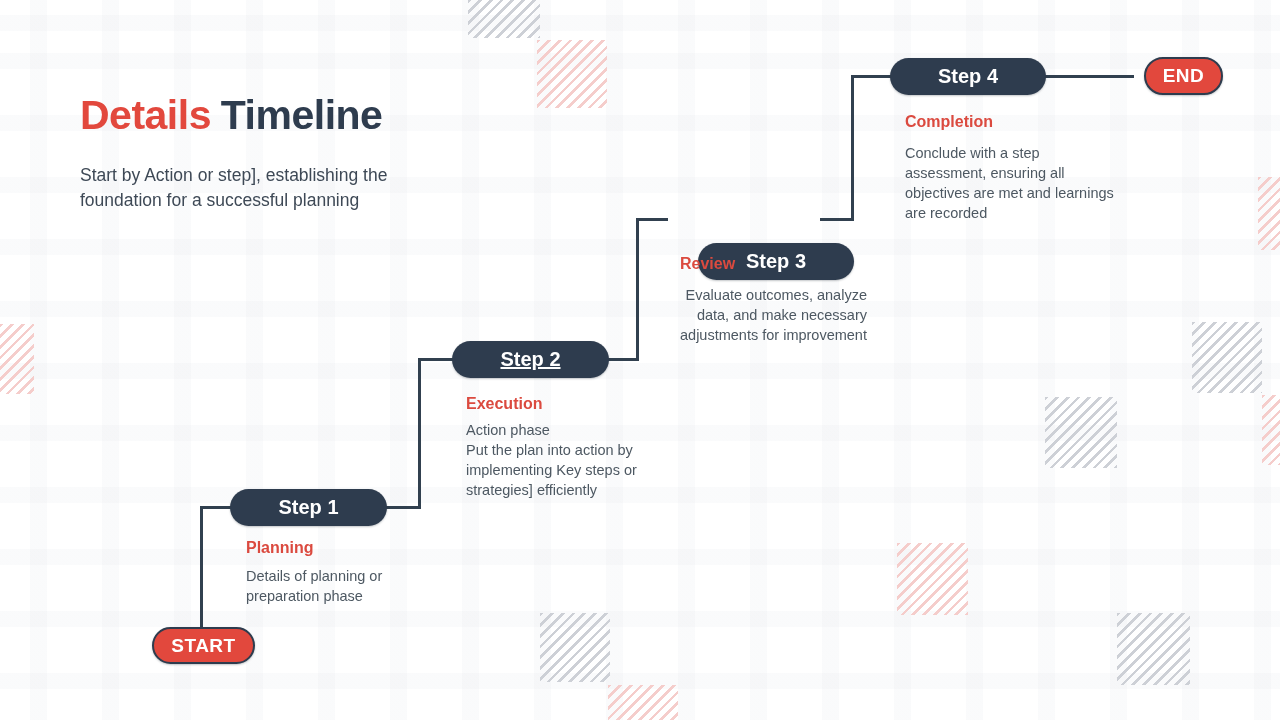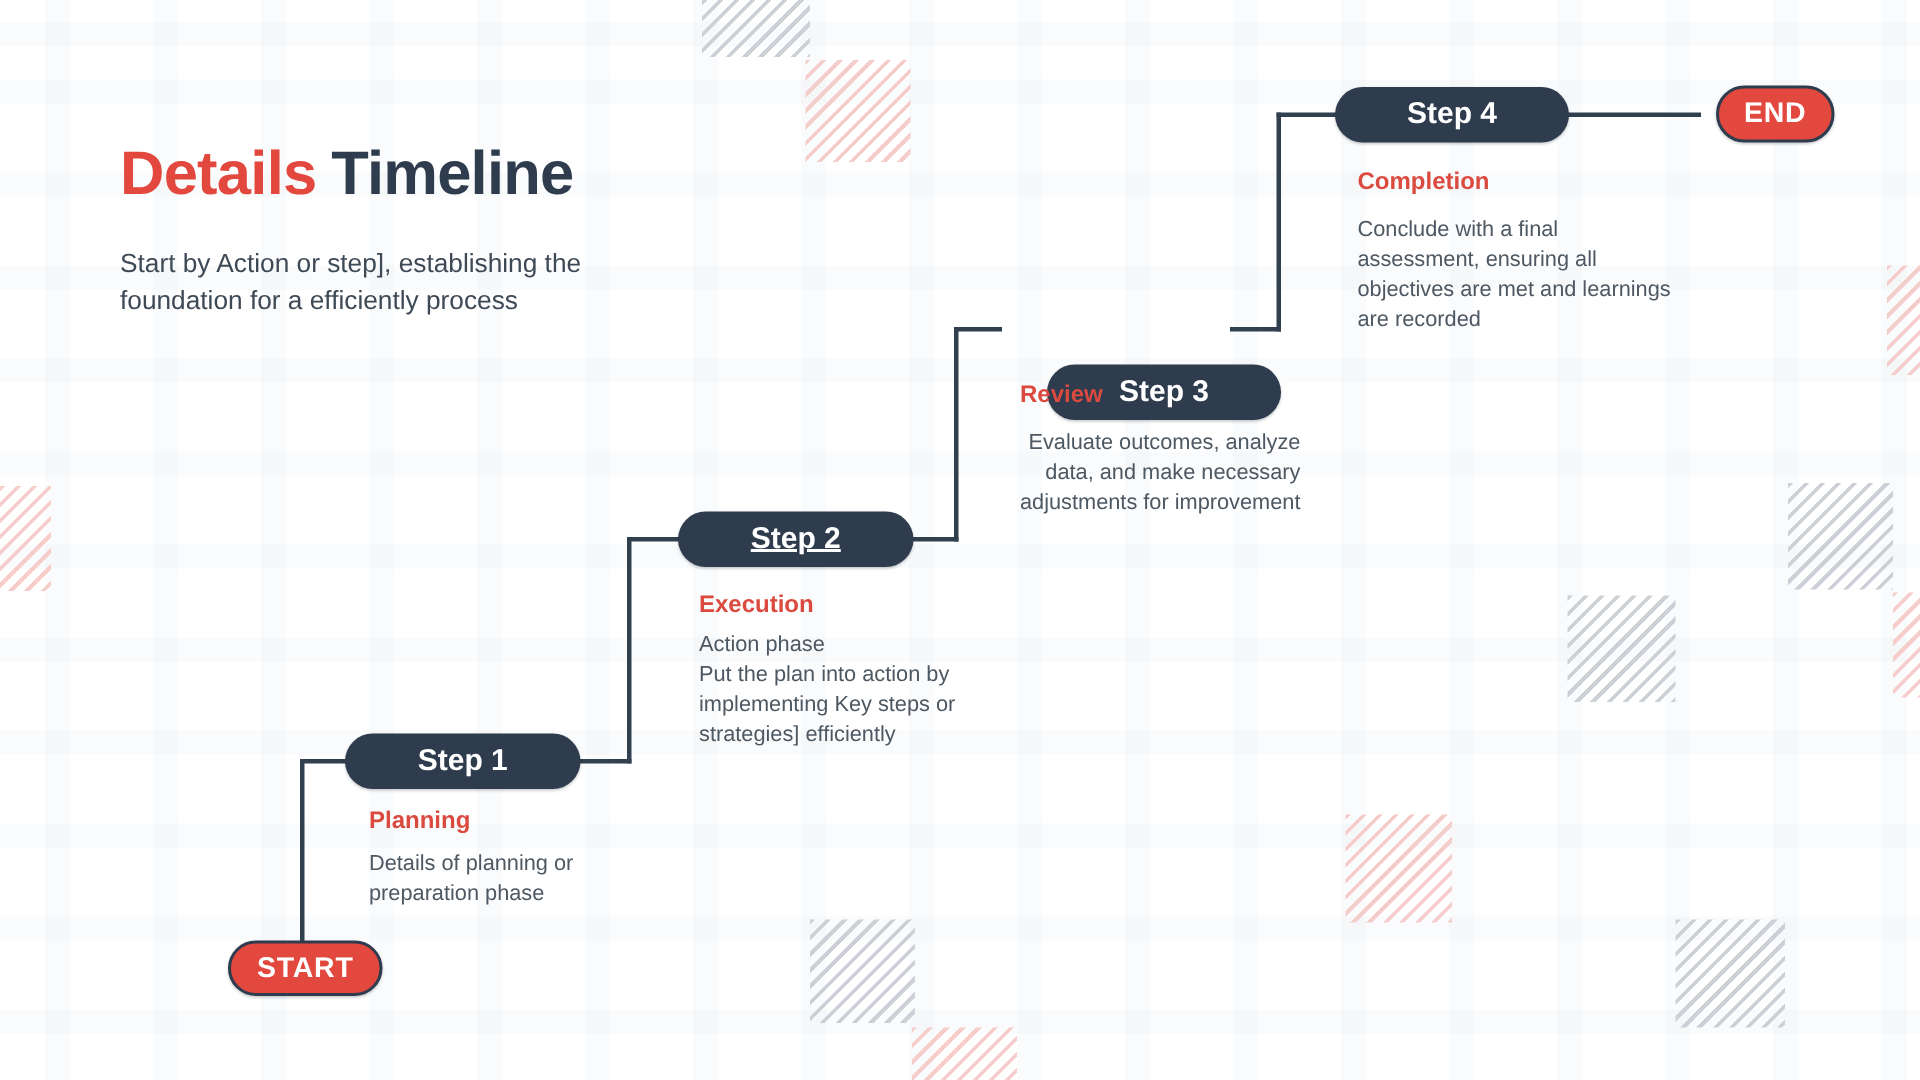--- a/index.html
+++ b/index.html
@@ -89,21 +89,21 @@
   <div class="hatch hatch-gray" style="left:1192px; top:322px; width:70px; height:71px;"></div>
   <div class="hatch hatch-gray" style="left:1045px; top:397px; width:72px; height:71px;"></div>
   <div class="hatch hatch-pink" style="left:1262px; top:395px; width:18px; height:70px;"></div>
   <div class="hatch hatch-pink" style="left:897px; top:543px; width:71px; height:72px;"></div>
   <div class="hatch hatch-gray" style="left:540px; top:613px; width:70px; height:69px;"></div>
   <div class="hatch hatch-pink" style="left:608px; top:685px; width:70px; height:35px;"></div>
   <div class="hatch hatch-gray" style="left:1117px; top:613px; width:73px; height:72px;"></div>
 
   <h1 class="title"><span class="accent">Details</span><span class="rest">Timeline</span></h1>
   <p class="subtitle">Start by Action or step], establishing the
-foundation for a efficiently process</p>
+foundation for a successful planning</p>
 
   <div class="seg" style="left:200px; top:506px; width:3px; height:123px;"></div>
   <div class="seg" style="left:200px; top:506px; width:32px; height:3px;"></div>
   <div class="seg" style="left:385px; top:506px; width:36px; height:3px;"></div>
   <div class="seg" style="left:418px; top:358px; width:3px; height:151px;"></div>
   <div class="seg" style="left:418px; top:358px; width:36px; height:3px;"></div>
   <div class="seg" style="left:607px; top:358px; width:32px; height:3px;"></div>
   <div class="seg" style="left:636px; top:218px; width:3px; height:143px;"></div>
   <div class="seg" style="left:636px; top:218px; width:32px; height:3px;"></div>
   <div class="seg" style="left:820px; top:218px; width:34px; height:3px;"></div>
@@ -127,18 +127,18 @@
 strategies] efficiently</div>
 
   <div class="pill step-pill" style="left:698px; top:201px; width:156px; height:37px;margin-top:42px;">Step 3</div>
   <div class="step-heading" style="left:680px; top:255px;">Review</div>
   <div class="step-body" style="left:680px; top:285px;text-align:right;">Evaluate outcomes, analyze
 data, and make necessary
 adjustments for improvement</div>
 
   <div class="pill step-pill" style="left:890px; top:58px; width:156px; height:37px;">Step 4</div>
   <div class="step-heading" style="left:905px; top:113px;">Completion</div>
-  <div class="step-body" style="left:905px; top:143px;">Conclude with a final
+  <div class="step-body" style="left:905px; top:143px;">Conclude with a step
 assessment, ensuring all
 objectives are met and learnings
 are recorded</div>
 
 </div>
 
 </body></html>

